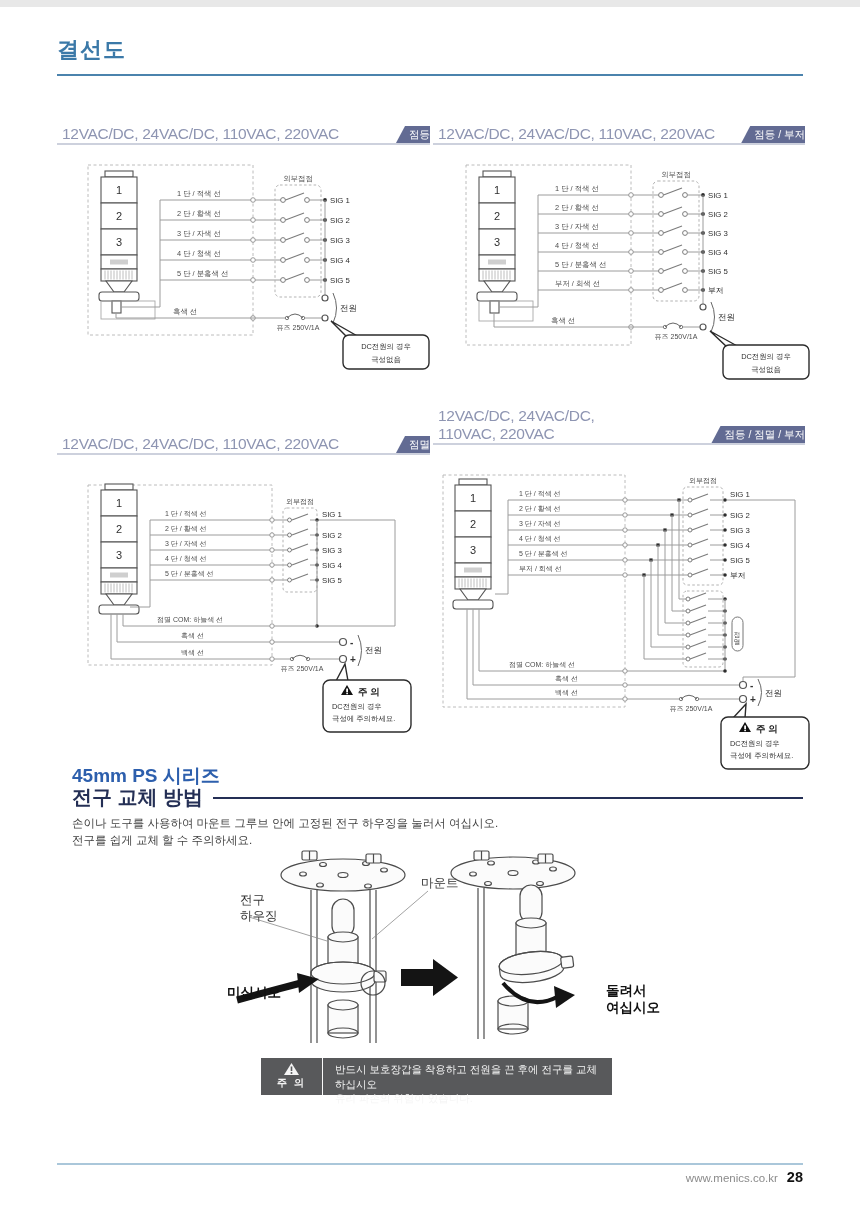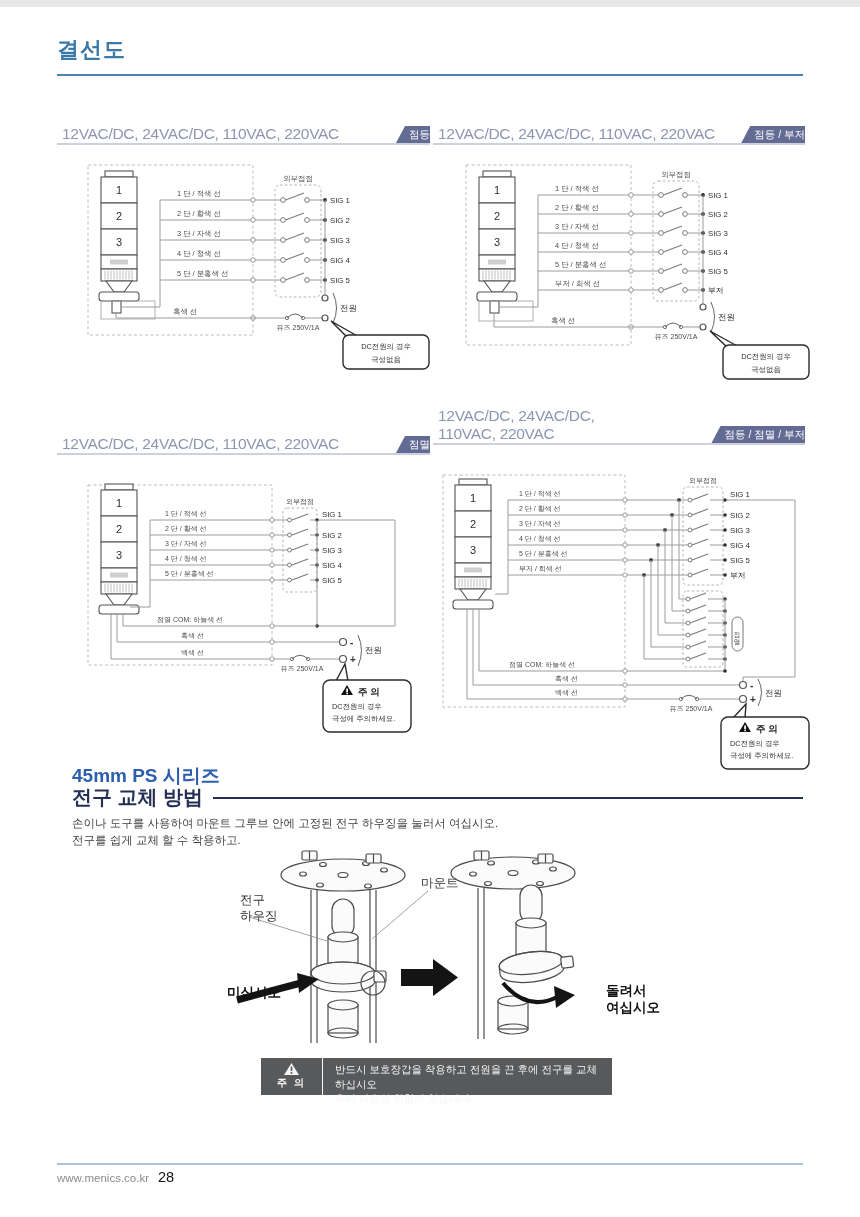--- a/index.html
+++ b/index.html
@@ -51,23 +51,23 @@
   .ill-label{font-size:12.5px;color:#333;line-height:16px}
   .ill-label-b{font-size:13.5px;font-weight:bold;color:#111;line-height:17px}
   
   .warnbox{left:261px;top:1051px;width:351px;height:37px;background:#58595b;display:flex;align-items:stretch;color:#f5f5f5}
   .warn-left{width:62px;display:flex;flex-direction:column;align-items:center;justify-content:center;
              border-right:1px solid #fafafa;box-sizing:border-box}
   .warn-title{font-size:10px;font-weight:bold;letter-spacing:2px;margin-top:1px}
   .warn-text{flex:1;padding:4px 8px 0 12px;font-size:10.5px;line-height:14.5px}
   
   .ftr-rule{left:57px;top:1156px;width:746px;height:2px;background:#aac7da}
-  .ftr{left:57px;top:1162px;width:746px;display:flex;justify-content:flex-start;align-items:baseline;gap:9px}
+  .ftr{left:57px;top:1162px;width:746px;display:flex;justify-content:flex-end;align-items:baseline;gap:9px}
   .ftr-url{font-size:11.5px;color:#8b8b8b}
-  .ftr-page{font-size:14.5px;font-weight:normal;color:#111}
+  .ftr-page{font-size:14.5px;font-weight:bold;color:#111}
 </style>
 </head>
 <body>
 
 <div class="page">
 
   <svg width="0" height="0" style="position:absolute">
     <defs>
       <g id="tower">
         <rect class="twr" x="8" y="0" width="28" height="6"></rect>
@@ -527,21 +527,21 @@
       <text class="bubtitle" x="323" y="272.5">주 의</text>
       <text class="bubt" x="297" y="287">DC전원의 경우</text>
       <text class="bubt" x="297" y="299">극성에 주의하세요.</text>
     </g>
   </svg>
 
   <div class="abs sec-series">45mm PS 시리즈</div>
   <div class="abs sec-head">전구 교체 방법</div>
   <div class="abs sec-rule"></div>
   <div class="abs sec-body" style="left:72px;top:809px">손이나 도구를 사용하여 마운트 그루브 안에 고정된 전구 하우징을 눌러서 여십시오.</div>
-  <div class="abs sec-body" style="left:72px;top:826px">전구를 쉽게 교체 할 수 착용하고.</div>
+  <div class="abs sec-body" style="left:72px;top:826px">전구를 쉽게 교체 할 수 주의하세요.</div>
 
   <svg class="abs" style="left:235px;top:840px" width="415" height="205" viewBox="0 0 415 205">
 
     <g transform="translate(43,6)">
       <ellipse class="ill" cx="65" cy="22" rx="62" ry="16"></ellipse>
       <ellipse class="illn" cx="65" cy="22" rx="5" ry="2.5"></ellipse>
       <ellipse class="illn" cx="25" cy="21" rx="3.4" ry="2"></ellipse>
         <ellipse class="illn" cx="45" cy="11.5" rx="3.4" ry="2"></ellipse>
       <ellipse class="illn" cx="88" cy="10.5" rx="3.4" ry="2"></ellipse>
         <ellipse class="illn" cx="106" cy="17" rx="3.4" ry="2"></ellipse>

